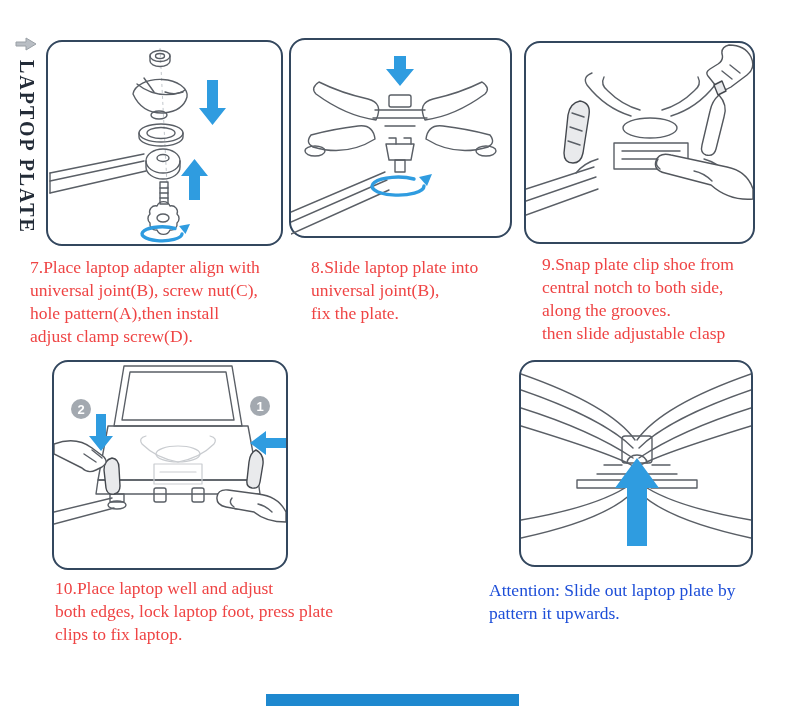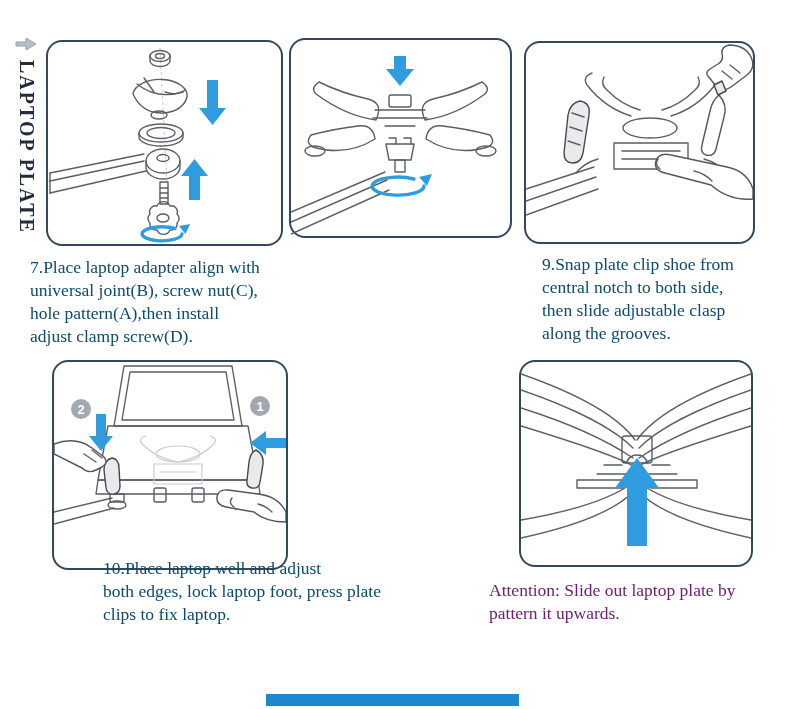--- a/index.html
+++ b/index.html
@@ -14,26 +14,26 @@
   
   .panel{position:absolute;border:2px solid #33475e;border-radius:16px;background:#fff;box-sizing:border-box;}
   #panel-step7{left:46px;top:40px;width:237px;height:206px;}
   #panel-step8{left:289px;top:38px;width:223px;height:200px;}
   #panel-step9{left:524px;top:41px;width:231px;height:203px;}
   #panel-step10{left:52px;top:360px;width:236px;height:210px;}
   #panel-attention{left:519px;top:360px;width:234px;height:207px;}
   .panel svg{display:block;width:100%;height:100%;}
 
   
-  .step-text{position:absolute;color:#0c4a6e;font-size:17.5px;line-height:23px;}
+  .step-text{position:absolute;color:#ef4444;font-size:17.5px;line-height:23px;}
   #text-step7{left:30px;top:256px;width:292px;}
   #text-step8{left:311px;top:256px;width:220px;}
   #text-step9{left:542px;top:253px;width:248px;}
-  #text-step10{left:55px;top:557px;width:350px;margin-left:48px;}
-  #text-attention{left:489px;top:579px;width:300px;color:#701a75;}
+  #text-step10{left:55px;top:577px;width:350px;}
+  #text-attention{left:489px;top:579px;width:300px;color:#1d4ed8;}
 
   
   #footer-bar{position:absolute;left:266px;top:694px;width:253px;height:12px;background:#1e88cf;}
 
   .ln{white-space:nowrap;}
   .art{stroke:#5a5f66;fill:none;stroke-width:1.4;stroke-linecap:round;stroke-linejoin:round;}
   .art-light{stroke:#c9ccd0;fill:none;stroke-width:1.2;stroke-linecap:round;stroke-linejoin:round;}
   .hand{stroke:#53575d;fill:#ffffff;stroke-width:1.4;stroke-linejoin:round;}
   .lever{stroke:#44484e;fill:#e9eaec;stroke-width:1.4;stroke-linejoin:round;}
   .blue-fill{fill:#2f9ce0;}
@@ -156,26 +156,31 @@
     </svg>
   </div>
 
   <div class="step-text" id="text-step7">
     <div class="ln">7.Place laptop adapter align with</div>
     <div class="ln">universal joint(B), screw nut(C),</div>
     <div class="ln">hole pattern(A),then install</div>
     <div class="ln">adjust clamp screw(D).</div>
   </div>
 
+  <div class="step-text" id="text-step8">
+    <div class="ln">8.Slide laptop plate into</div>
+    <div class="ln">universal joint(B),</div>
+    <div class="ln">fix the plate.</div>
+  </div>
 
   <div class="step-text" id="text-step9">
     <div class="ln">9.Snap plate clip shoe from</div>
     <div class="ln">central notch to both side,</div>
+    <div class="ln">along the grooves.</div>
     <div class="ln">then slide adjustable clasp</div>
-    <div class="ln">along the grooves.</div>
   </div>
 
   <div class="panel" id="panel-step10">
     <svg viewBox="0 0 232 206">
       <g class="art">
         <path d="M70 4 L178 4 L188 64 L60 64 Z"></path>
         <path d="M76 10 L172 10 L180 58 L68 58 Z"></path>
       </g>
       <g class="art">
         <path d="M54 64 L194 64 L204 118 L44 118 Z"></path>

